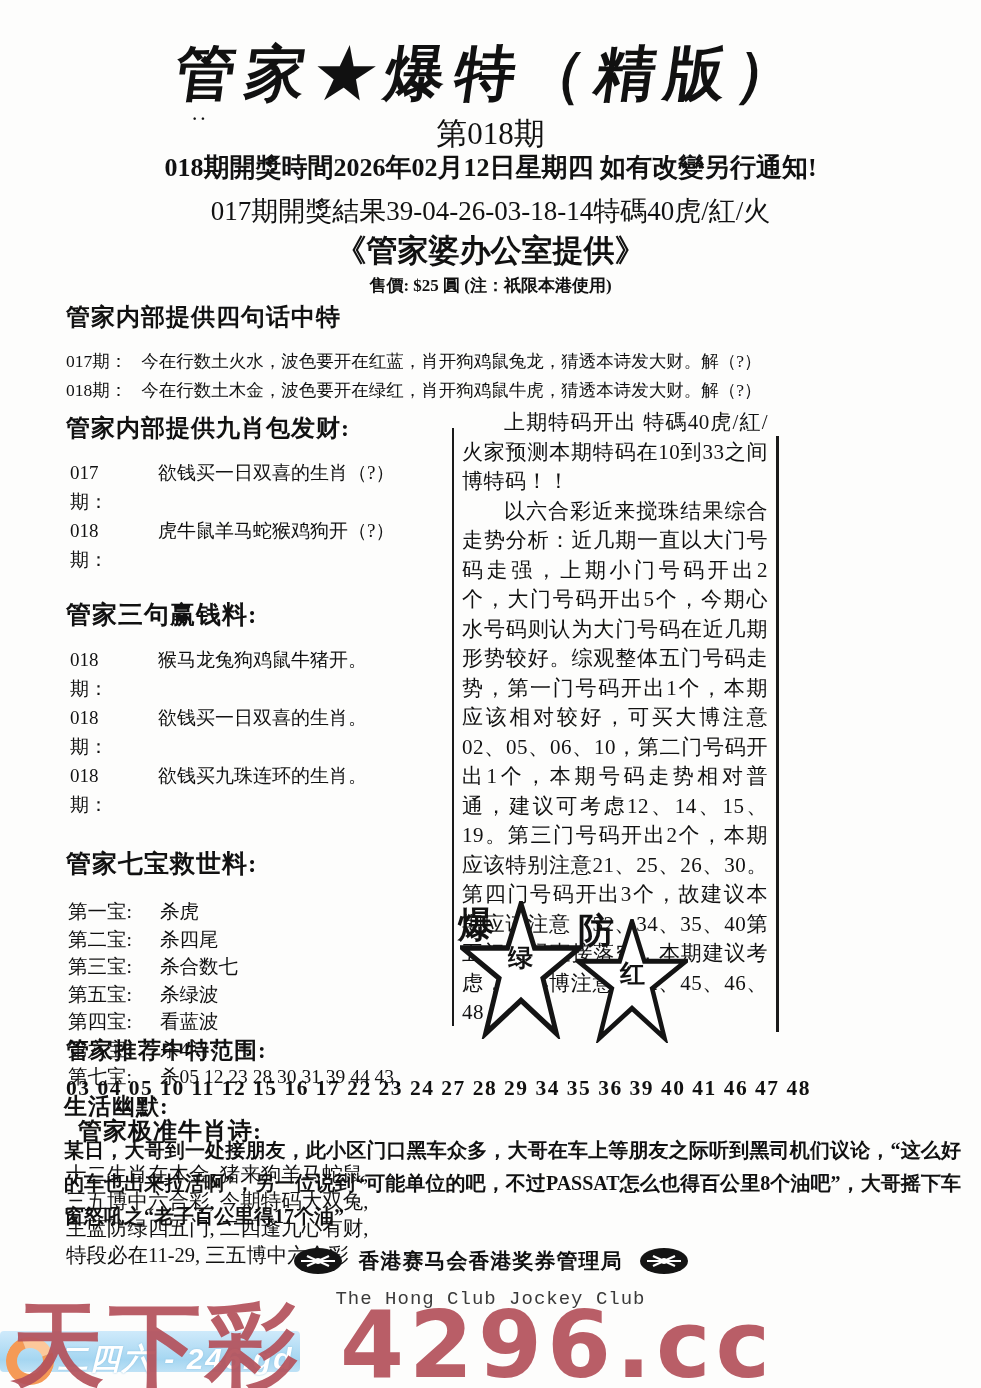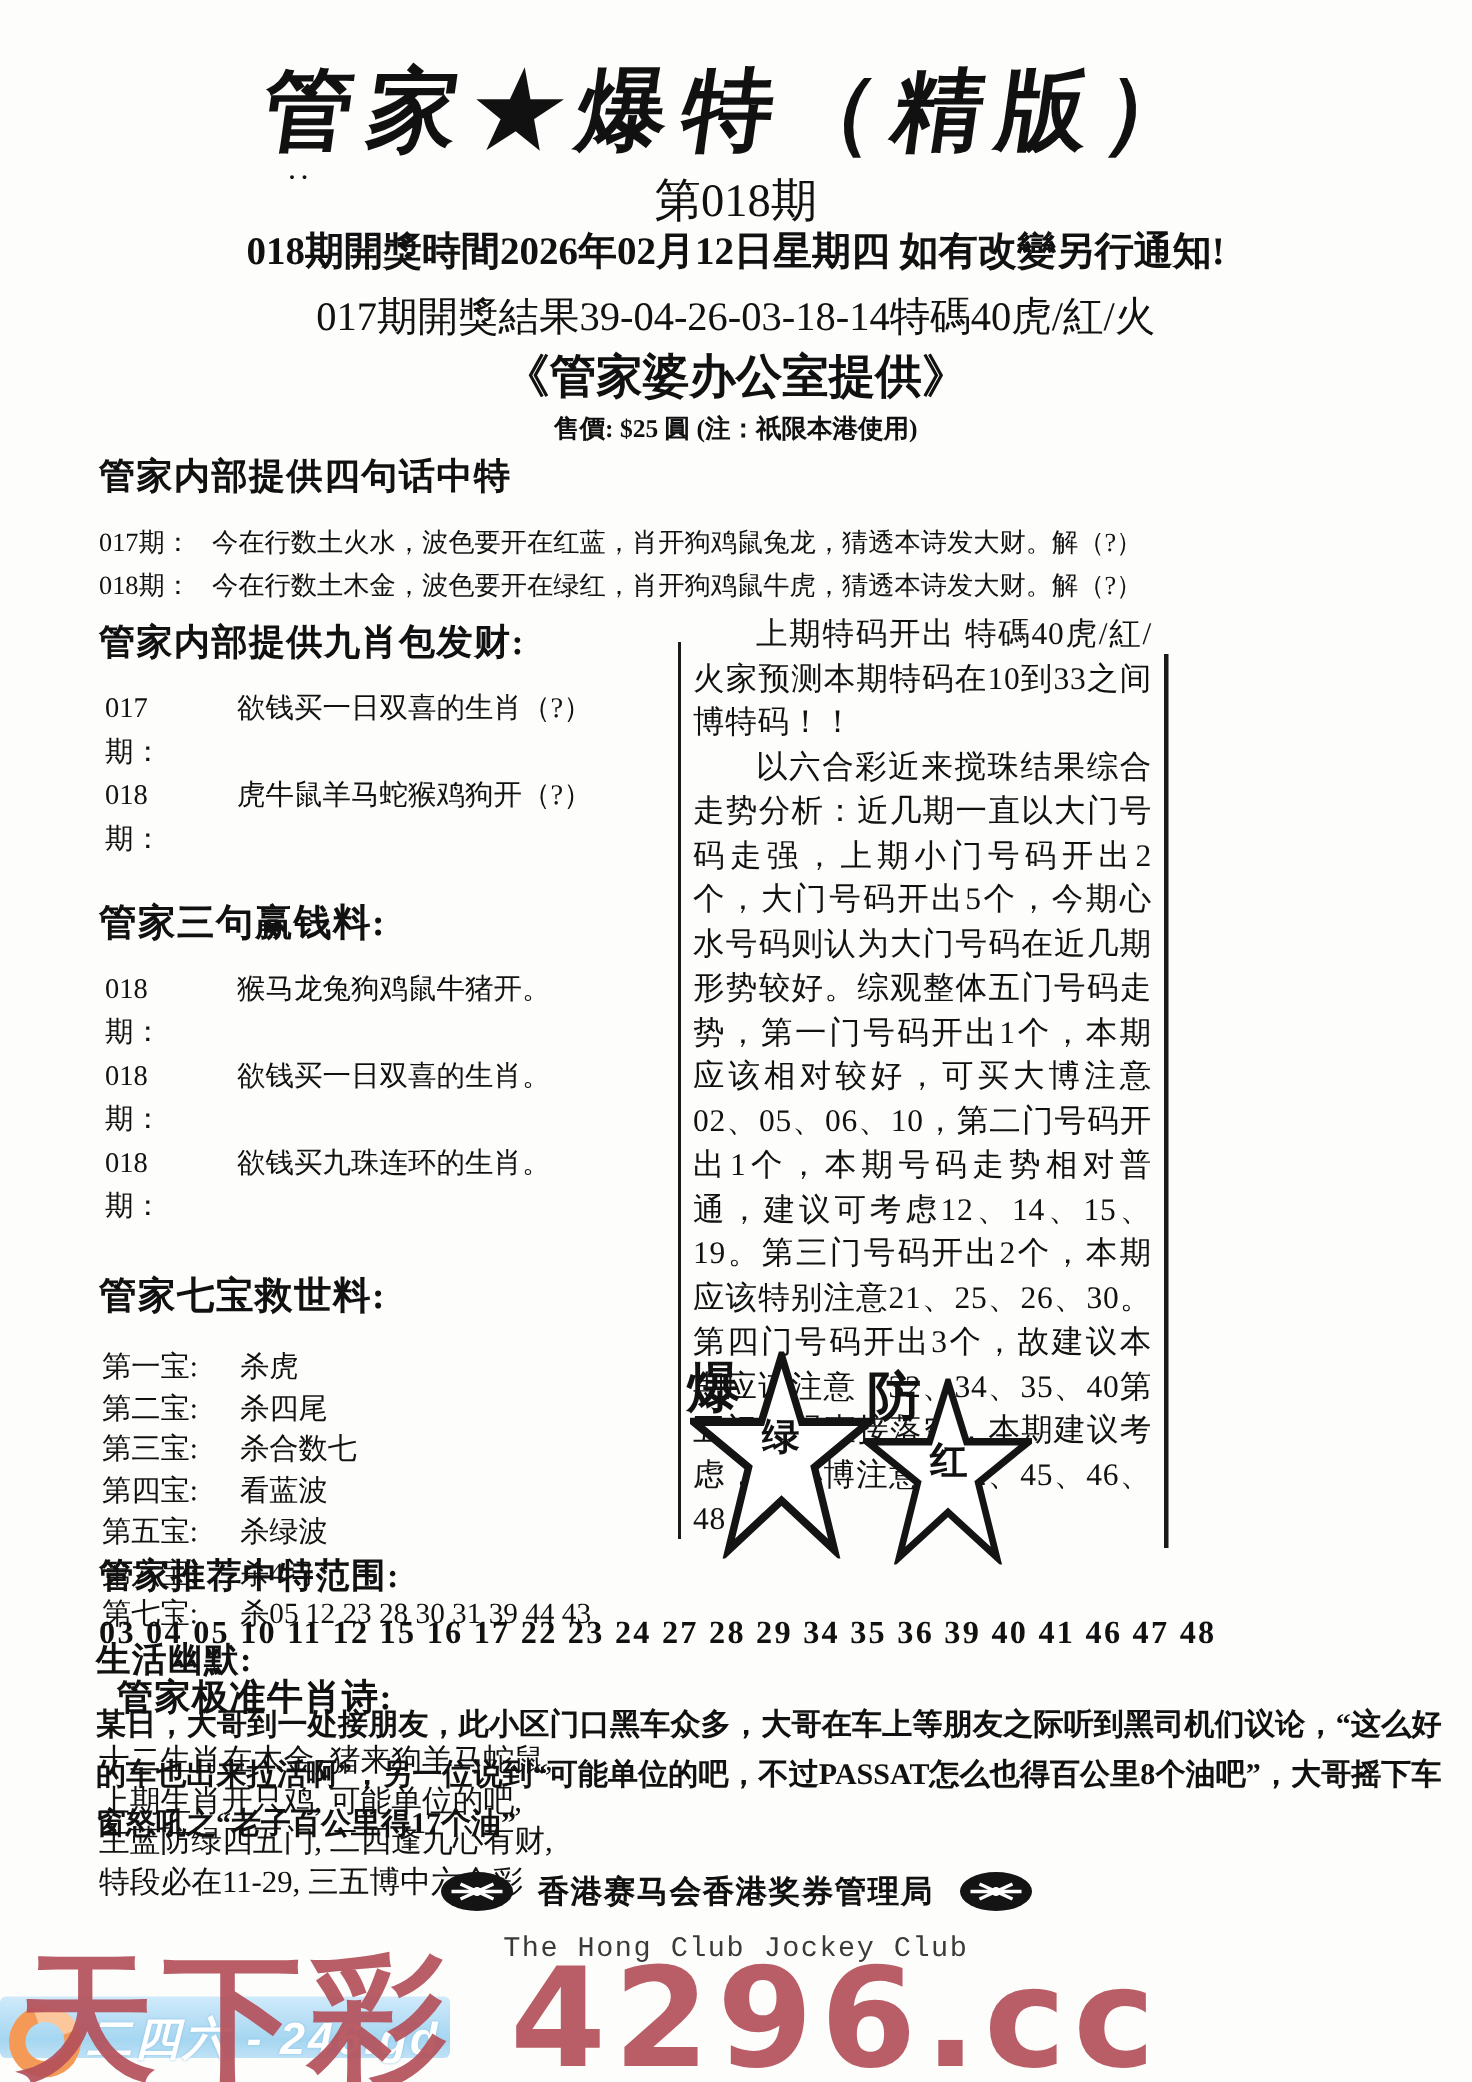--- a/index.html
+++ b/index.html
@@ -156,41 +156,41 @@
     </div>
     <div class="row">
       <span class="lbl">第二宝:</span>
       <span>杀四尾</span>
     </div>
     <div class="row">
       <span class="lbl">第三宝:</span>
       <span>杀合数七</span>
     </div>
     <div class="row">
+      <span class="lbl">第五宝:</span>
+      <span>杀绿波</span>
+    </div>
+    <div class="row">
       <span class="lbl">第四宝:</span>
       <span>看蓝波</span>
-    </div>
-    <div class="row">
-      <span class="lbl">第五宝:</span>
-      <span>杀绿波</span>
     </div>
     <div class="row">
       <span class="lbl">第六宝:</span>
       <span>杀4门</span>
     </div>
     <div class="row">
       <span class="lbl">第七宝:</span>
       <span>杀05 12 23 28 30 31 39 44 43</span>
     </div>
   </section>
 
   <section class="poem">
     <div class="sec-h">管家极准牛肖诗:</div>
     <div class="poem-line">十二生肖在木金, 猪来狗羊马蛇鼠,</div>
-    <div class="poem-line">上期生肖开只鸡, 可能单位的吧,</div>
+    <div class="poem-line">三五博中六合彩, 今期特码大双兔,</div>
     <div class="poem-line">主蓝防绿四五门, 二四逢九心有财,</div>
     <div class="poem-line">特段必在11-29, 三五博中六合彩</div>
   </section>
 </div>
 
 <div class="abs v-line" id="vline-left"></div>
 <div class="abs v-line" id="vline-right"></div>
 
 <div class="abs" id="right-col">
   <p>上期特码开出 特碼40虎/紅/火家预测本期特码在10到33之间博特码！！</p>

